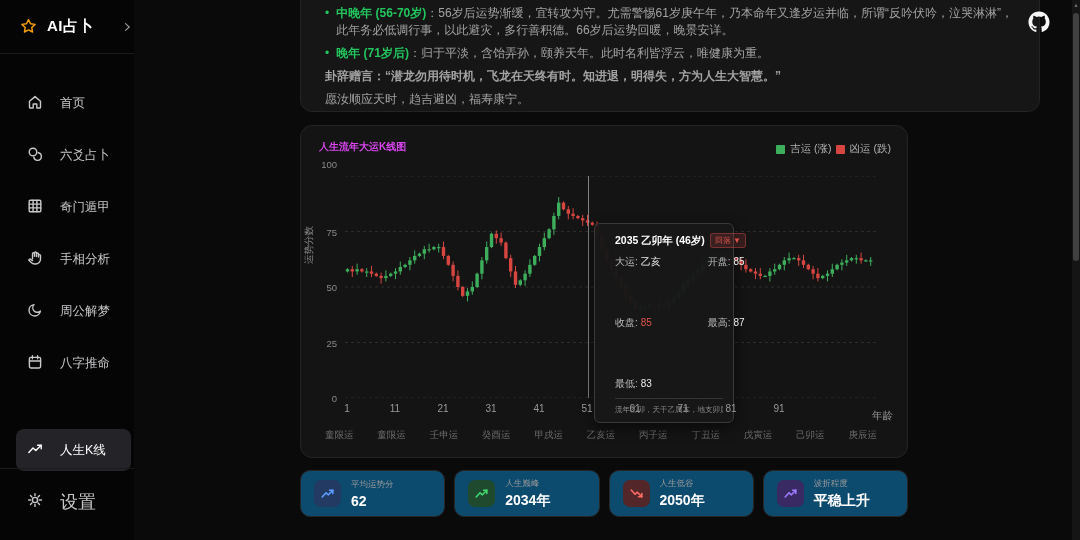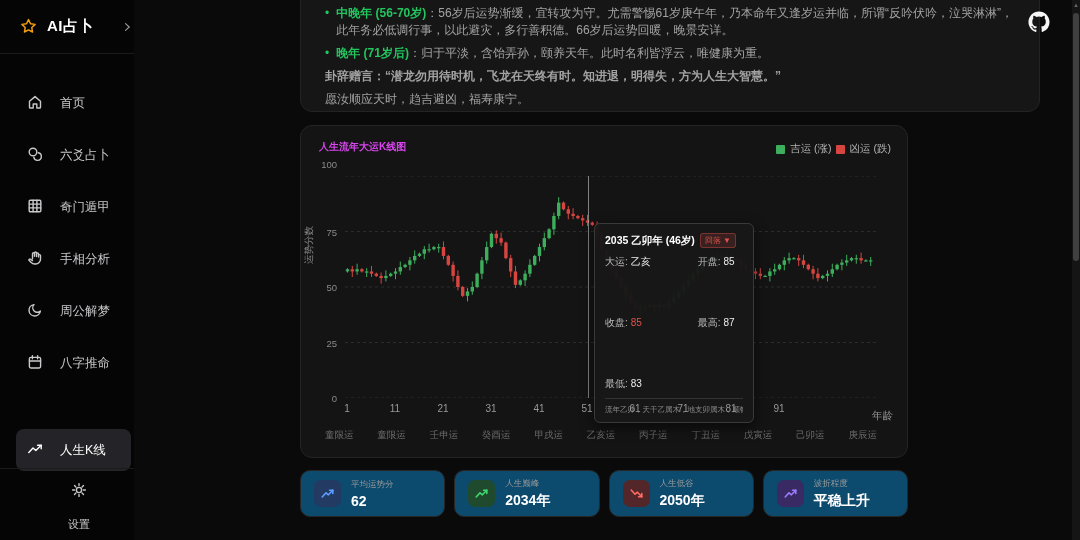--- a/index.html
+++ b/index.html
@@ -15,21 +15,21 @@
               border-bottom:1px solid #1b1b1b; cursor:pointer; }
   .logo-title { color:#fff; font-size:15px; font-weight:bold; flex:1; letter-spacing:.5px; }
   .nav { position:absolute; top:72px; left:0; right:0; }
   .nav-item { height:42px; margin:10px 16px 0 16px; display:flex; align-items:center; gap:17px;
               padding-left:11px; color:#c9c9cc; font-size:12.5px; border-radius:8px; cursor:pointer; }
   .nav-item svg { flex:0 0 auto; }
   .nav-item.active { background:#242428; color:#fff;margin-top:45px; }
   .side-divider { position:absolute; left:0; right:0; top:468px; height:1px; background:#1b1b1b; }
   .settings-item { position:absolute; top:482px; left:16px; right:16px; height:40px;
                    display:flex; align-items:center; gap:17px; padding-left:11px;
-                   color:#c9c9cc; font-size:11px; border-radius:8px; cursor:pointer;flex-direction:column; }
+                   color:#c9c9cc; font-size:18px; border-radius:8px; cursor:pointer; }
 
   
   .main { position:absolute; left:134px; right:0; top:0; bottom:0; background:#0a0a0a; }
 
   .reading-card { position:absolute; left:166px; top:-60px; width:740px; height:172px;
                   background:#161616; border:1px solid #232323; border-radius:12px;
                   padding:64px 24px 16px 24px; overflow:hidden; }
   .reading-card p { margin:0 0 6px 0; font-size:12px; line-height:17px; color:#a3a3a3; }
   .bullet { display:flex; gap:7px; }
   .dot { color:#22c55e; font-size:12px; line-height:17px; }
@@ -49,23 +49,23 @@
   .yname { position:absolute; left:2px; top:138px; color:#8a8a8a; font-size:9.5px;
            transform:rotate(-90deg); transform-origin:left top; white-space:nowrap; }
   .xtick { position:absolute; top:277px; transform:translateX(-50%); color:#999; font-size:10px; }
   .xname { position:absolute; right:14px; top:283px; color:#999; font-size:10.5px; }
   .dayun-row { position:absolute; left:24px; right:30px; top:303px; display:flex; justify-content:space-between; }
   .dayun-row span { color:#6d6d6d; font-size:9.5px; }
   .crosshair { position:absolute; left:287px; top:50px; width:1px; height:222px;
                background:rgba(220,220,220,.55); }
 
   
-  .tooltip { position:absolute; left:293px; top:97px; width:160px;
+  .tooltip { position:absolute; left:293px; top:97px; width:140px;
              background:rgba(24,24,24,.97); border:1px solid #3a3a3a; border-radius:6px;
-             padding:9px 10px 7px 10px; box-shadow:0 4px 14px rgba(0,0,0,.6); }
+             padding:9px 10px 7px 20px; box-shadow:0 4px 14px rgba(0,0,0,.6); }
   .tt-title-row { display:flex; align-items:center; gap:5px; white-space:nowrap; }
   .tt-title { color:#fff; font-size:10.5px; font-weight:bold; }
   .tt-badge { background:rgba(224,82,74,.16); border:1px solid rgba(224,82,74,.4); color:#e0524a;
               font-size:8px; padding:1px 4px; border-radius:3px; display:inline-flex; align-items:center; gap:2px; }
   .tt-grid { display:grid; grid-template-columns:1fr 1fr; margin-top:7px; row-gap:4px;gap:47px; }
   .tt-field { font-size:10px; color:#b8b8b8; white-space:nowrap; }
   .tt-field b { color:#ededed; font-weight:normal; margin-left:3px; }
   .tt-field.red b { color:#e0524a; }
   .tt-footer { margin-top:7px; padding-top:6px; border-top:1px solid #333;
                color:#8a8a8a; font-size:7.5px; white-space:nowrap; overflow:hidden; }

